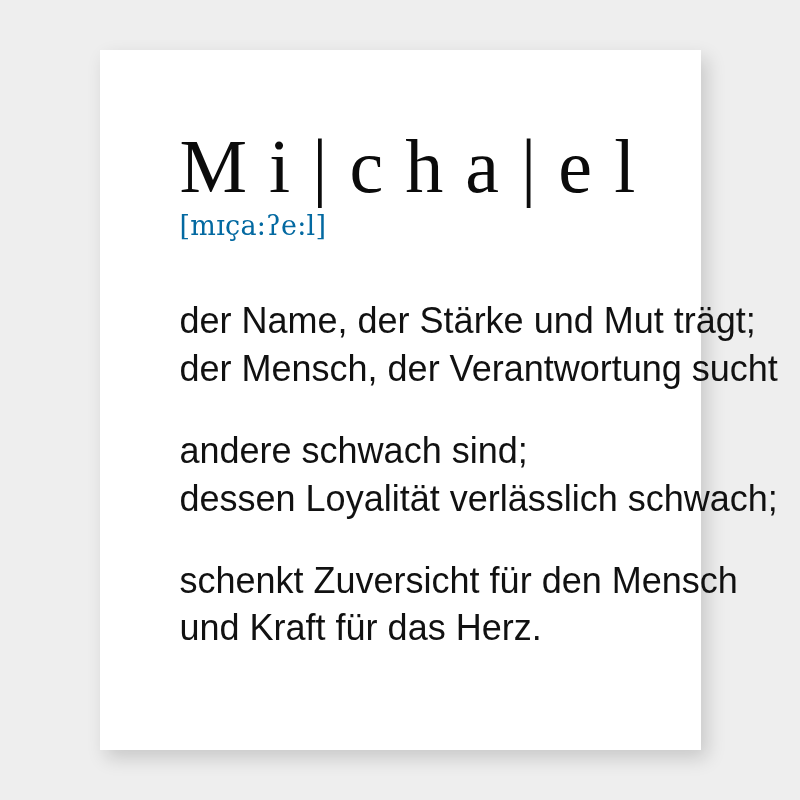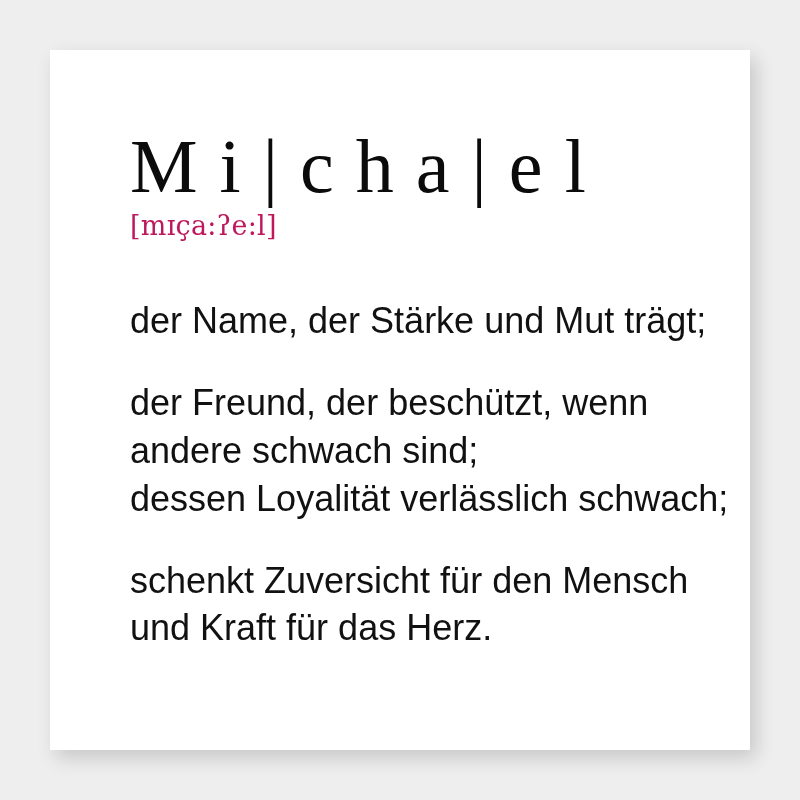--- a/index.html
+++ b/index.html
@@ -17,21 +17,21 @@
     position: relative;
     width: 800px;
     height: 800px;
     box-sizing: border-box;
     display: flex;
     align-items: center;
     justify-content: center;
   }
   .poster {
     position: relative;
-    width: 700px;
+    width: 601px;
     height: 700px;
     background: #ffffff;
     box-sizing: border-box;
     padding: 60px 60px 40px 80px;
     box-shadow: 6px 8px 18px rgba(0,0,0,0.16);
   }
   .title-block {
     margin-top: 18px;
   }
   .headword {
@@ -39,21 +39,21 @@
     font-size: 76px;
     line-height: 1.0;
     color: #0b0b0b;
     letter-spacing: 0.02em;
     white-space: nowrap;
     font-weight: 400;
   }
   .phonetic {
     font-family: "DejaVu Serif", serif;
     font-size: 27px;
-    color: #be185d;
+    color: #0369a1;
     margin-top: 6px;
     letter-spacing: 0.01em;
   }
   .body-text {
     margin-top: 56px;
     font-family: Liberation Sans, sans-serif;
     font-size: 36px;
     line-height: 1.33;
     color: #111111;
   }
@@ -76,24 +76,24 @@
 
     <div class="title-block">
       <div class="headword">M i | c h a | e l</div>
       <div class="phonetic">[mɪça:ʔe:l]</div>
     </div>
 
     <div class="body-text">
 
       <p class="stanza">
         <span class="line">der Name, der Stärke und Mut trägt;</span>
+        <span class="line">der Mensch, der Verantwortung sucht</span>
       </p>
 
       <p class="stanza">
-        <span class="line">der Freund, der beschützt, wenn</span>
         <span class="line">andere schwach sind;</span>
         <span class="line">dessen Loyalität verlässlich schwach;</span>
       </p>
 
       <p class="stanza">
         <span class="line">schenkt Zuversicht für den Mensch</span>
         <span class="line">und Kraft für das Herz.</span>
       </p>
 
     </div>

